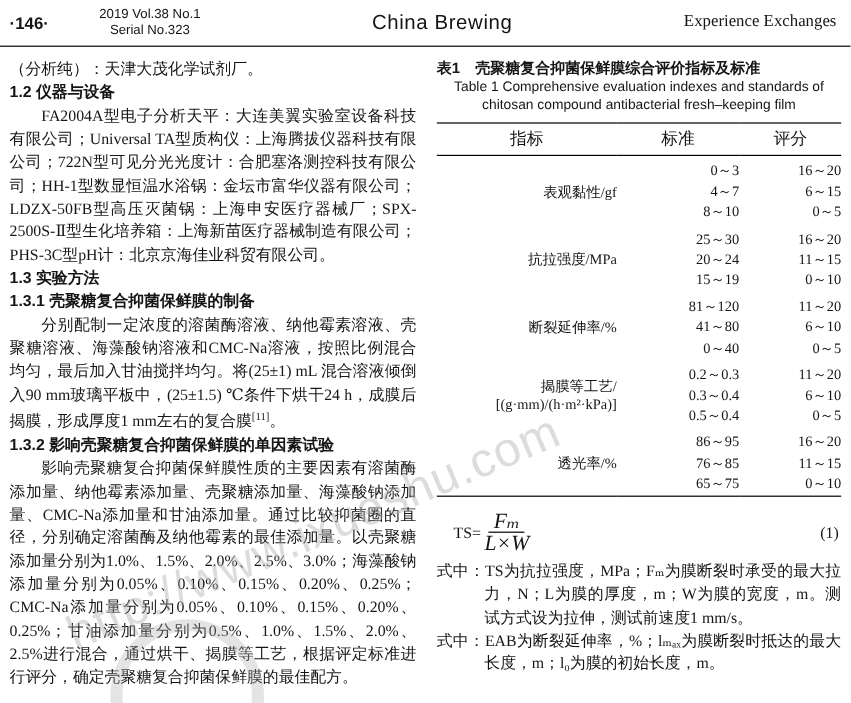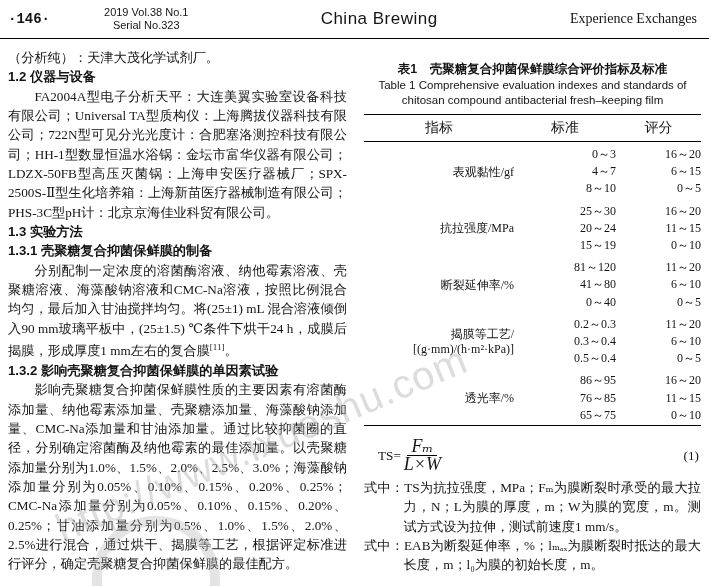--- a/index.html
+++ b/index.html
@@ -7,34 +7,34 @@
     position:relative;width:709px;height:586px;overflow:hidden;
     background:#ffffff;color:#151515;
     font-family:"Liberation Serif","DejaVu Serif",serif;
   }
   
   .header{
     display:flex;align-items:center;
     padding:3px 12px 3px 8px;height:32px;
     border-bottom:1.3px solid #000;
   }
-  .pageno{font-family:Liberation Mono, monospace;font-weight:bold;font-size:14px;margin-right:14px;white-space:nowrap;}
+  .pageno{font-family:Liberation Sans, sans-serif;font-weight:bold;font-size:14px;margin-right:2px;white-space:nowrap;}
   .vol{font-family:"Liberation Sans",sans-serif;font-size:11px;line-height:13px;text-align:center;white-space:nowrap;margin-left:40px;}
   .journal{flex:1;text-align:center;font-family:"Liberation Sans",sans-serif;font-size:17px;letter-spacing:.5px;}
   .section{font-size:14px;white-space:nowrap;}
   
   .cols{display:flex;gap:17px;padding:9px 8px 0 8px;}
   .col-left{width:339px;font-size:13.2px;line-height:19.35px;text-align:justify;}
   .col-right{width:337px;}
   .col-left p{margin:0;}
   .h-zh{font-family:"Liberation Sans",sans-serif;font-weight:bold;}
   .indent{text-indent:2em;}
   sup{font-size:9px;}
   
-  .tbl-title-zh{font-family:"Liberation Sans",sans-serif;font-weight:bold;font-size:12.5px;text-align:center;line-height:17px;margin-top:13px;}
+  .tbl-title-zh{font-family:"Liberation Sans",sans-serif;font-weight:bold;font-size:12.5px;text-align:left;line-height:17px;margin-top:1px;}
   .tbl-title-en{font-family:Liberation Sans, sans-serif;font-size:11.5px;text-align:center;line-height:15px;}
   table.eval{width:100%;border-collapse:collapse;margin-top:6px;font-size:12px;border-bottom:1.4px solid #000;}
   table.eval thead tr{border-top:1.4px solid #000;border-bottom:1px solid #000;}
   table.eval th{font-weight:normal;padding:4px 0;font-size:14px;}
   table.eval td{text-align:right;padding:0;line-height:17.2px;vertical-align:middle;}
   table.eval tr.gfirst td{padding-top:4px;}
   table.eval tr.glast td{padding-bottom:1px;}
   td.idx div{line-height:15.5px;}
   
   .formulas{margin-top:13px;font-size:13.2px;}

